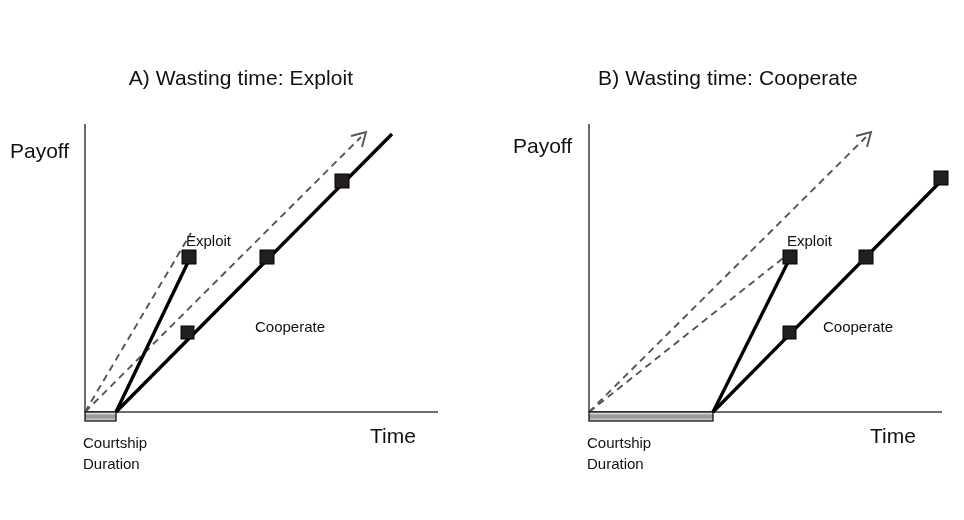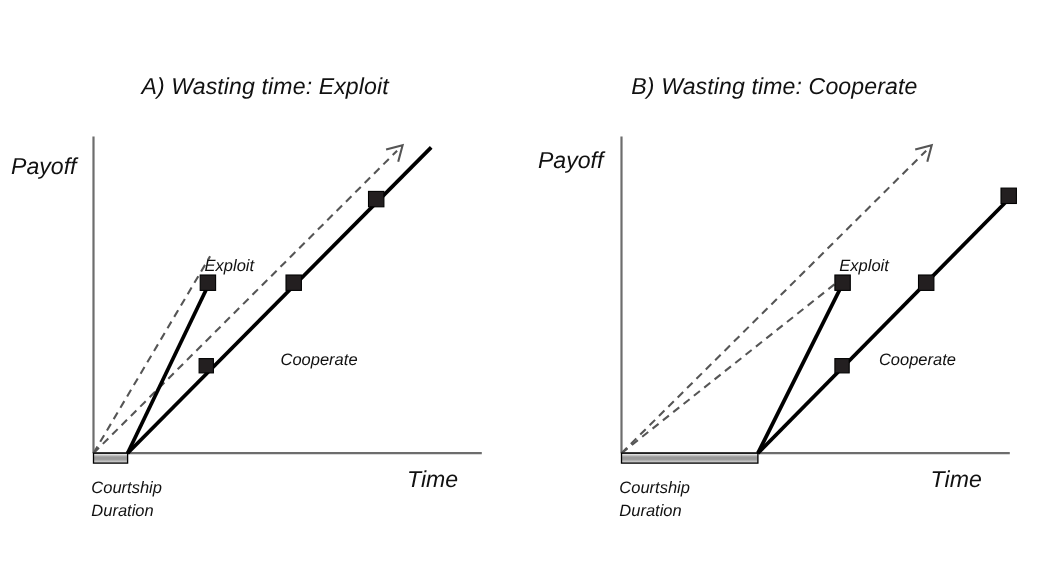--- a/index.html
+++ b/index.html
@@ -11,30 +11,29 @@
     width: 964px;
     height: 520px;
     font-family: "Liberation Sans", sans-serif;
     color: #1a1a1a;
     overflow: hidden;
   }
   #figure-root {
     position: relative;
     width: 859px;
     height: 520px;
-    font-style: italic;
   }
   .panel {
     position: absolute;
     top: 0;
     height: 520px;
     width: 482px;
   }
   #panel-a { left: 0; }
-  #panel-b { left: 458px; }
+  #panel-b { left: 482px; }
   .panel-svg {
     position: absolute;
     left: 0;
     top: 0;
     display: block;
   }
   text.panel-title {
     font-family: "Liberation Sans", sans-serif;
     font-size: 21px;
     fill: #111111;

